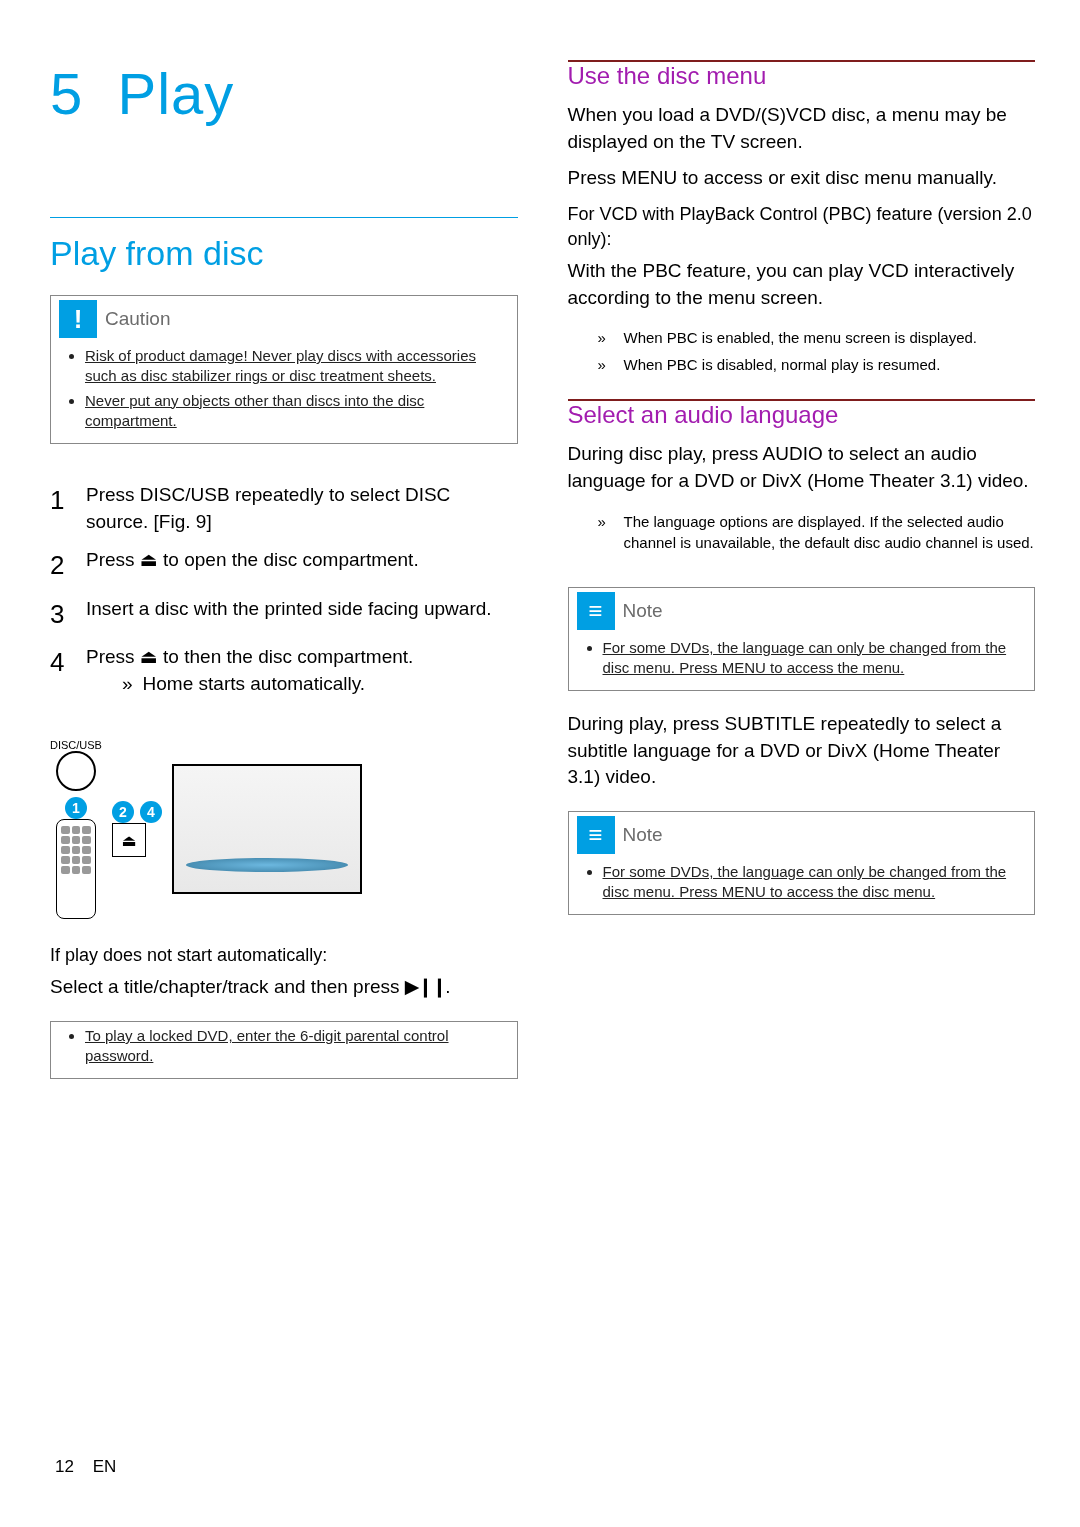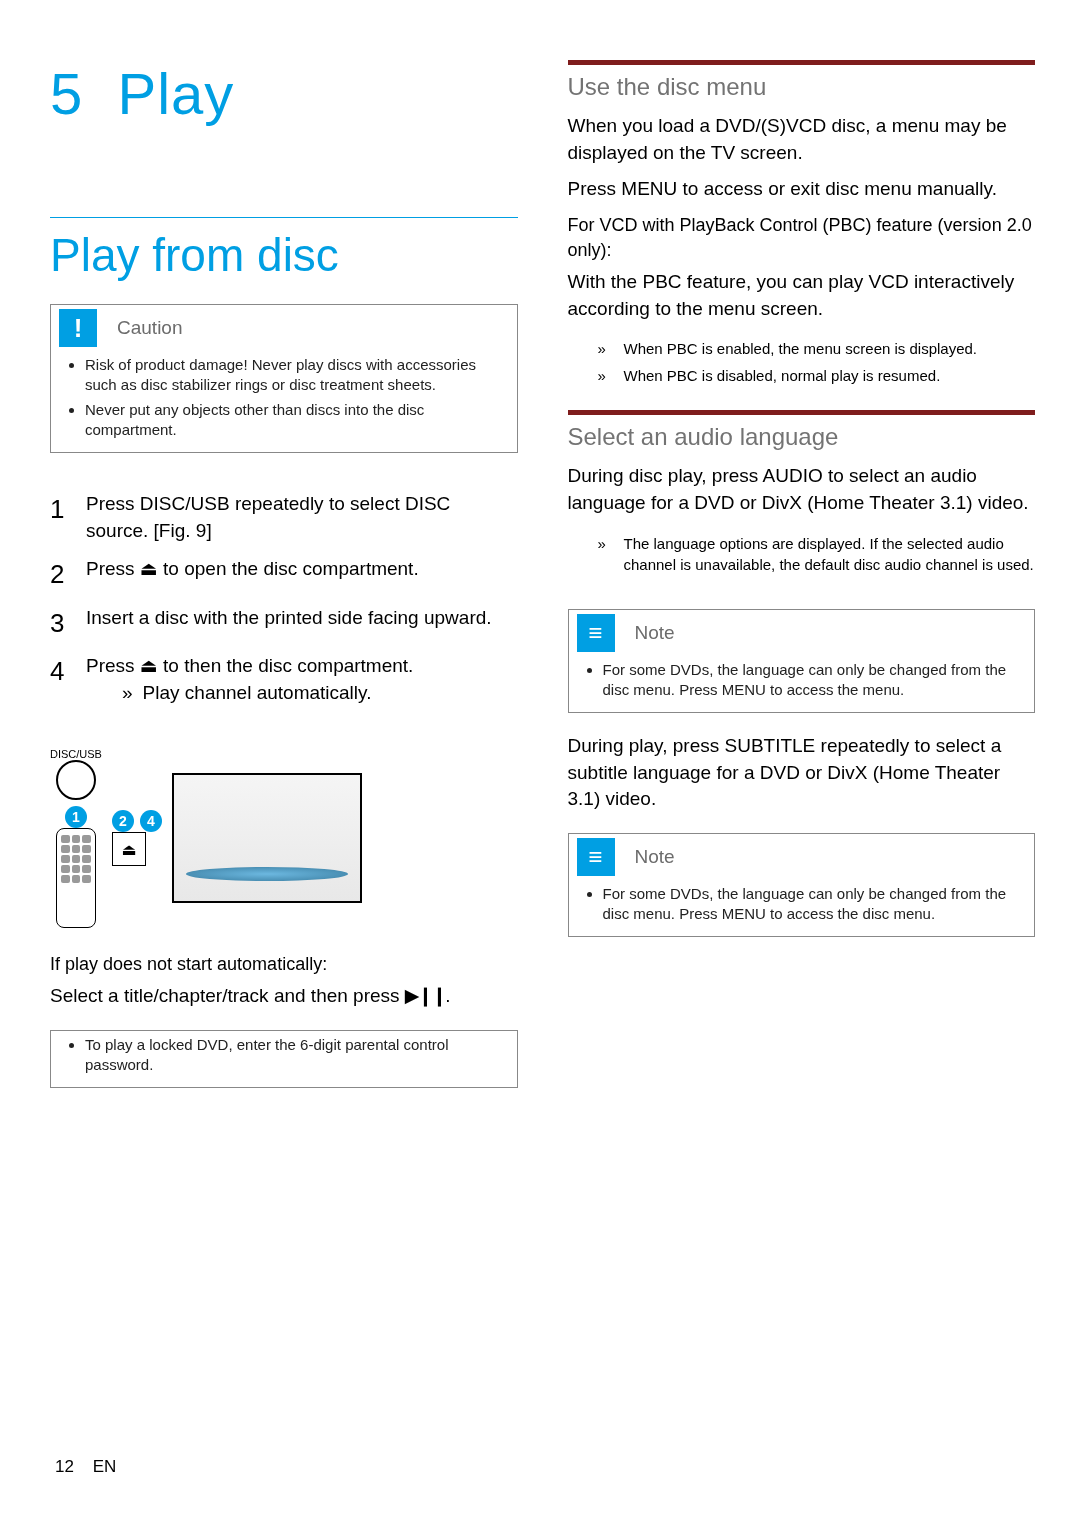--- a/index.html
+++ b/index.html
@@ -3,29 +3,29 @@
 <meta charset="utf-8">
 <style>
   * { box-sizing: border-box; margin: 0; padding: 0; }
   html, body { width: 1080px; height: 1527px; background: #fff; font-family: Arial, Helvetica, sans-serif; color: #000; }
   .page { display: flex; width: 100%; height: 100%; padding: 60px 45px 40px 50px; }
   .col { flex: 1; display: flex; flex-direction: column; }
   .col-left { padding-right: 25px; }
   .col-right { padding-left: 25px; }
 
   h1.chapter { font-size: 58px; font-weight: 400; color: #009fe3; letter-spacing: 1px; }
-  h2.section { font-size: 46px; font-weight: 400; color: #009fe3; border-top: 1px solid #009fe3; padding-top: 10px; margin-bottom: 12px; }
-  h3.sub { font-size: 24px; font-weight: 400; color: #737373; border-top: 5px solid #7f1d1d; padding-top: 8px; margin-bottom: 12px; }
+  h2.section { font-size: 34px; font-weight: 400; color: #009fe3; border-top: 1px solid #009fe3; padding-top: 16px; margin-bottom: 12px; }
+  h3.sub { font-size: 24px; font-weight: 400; color: #a21caf; border-top: 2px solid #7f1d1d; margin-bottom: 12px; }
 
   .callout { border: 1px solid #888; margin: 10px 0 20px 0; }
-  .callout-head { display: flex; align-items: center; gap: 20px; padding: 4px 0 4px 8px; }
+  .callout-head { display: flex; align-items: center; gap: 8px; padding: 4px 0 4px 8px; }
   .callout-head .label { font-size: 19px; color: #6c6c6c; }
   .callout-body { padding: 0 14px 12px 14px; }
   .callout ul { list-style: disc; padding-left: 20px; }
-  .callout li { font-size: 15px; line-height: 1.35; color: #222; margin-top: 4px; }
+  .callout li { font-size: 15px; line-height: 1.35; color: #222; margin-top: 4px; text-decoration: underline; }
 
   .icon-box { width: 38px; height: 38px; background: #009fe3; display: flex; align-items: center; justify-content: center; color: #fff; }
   .icon-box.caution::after { content: "!"; font-size: 26px; font-weight: 700; }
   .icon-box.note::after { content: "≡"; font-size: 24px; font-weight: 700; }
   .icon-box.tip::after { content: "✻"; font-size: 24px; }
 
   ol.steps { list-style: none; counter-reset: step; margin: 18px 0; }
   ol.steps > li { counter-increment: step; display: flex; gap: 14px; margin-bottom: 12px; font-size: 19px; line-height: 1.4; }
   ol.steps > li::before { content: counter(step); font-size: 26px; min-width: 22px; }
   .sub-arrow { padding-left: 36px; font-size: 19px; line-height: 1.4; }
@@ -93,21 +93,21 @@
         <div>
           <span>Press </span><span class="glyph-eject"></span><span> to open the disc compartment.</span>
         </div>
       </li>
       <li>
         <div>Insert a disc with the printed side facing upward.</div>
       </li>
       <li>
         <div>
           <span>Press </span><span class="glyph-eject"></span><span> to then the disc compartment.</span>
-          <div class="sub-arrow">Play channel automatically.</div>
+          <div class="sub-arrow">Home starts automatically.</div>
         </div>
       </li>
     </ol>
 
     <div class="figure">
       <div class="fig-left">
         <span>DISC/USB</span>
         <div class="disc-btn"></div>
         <div style="height:6px"></div>
         <span class="fig-circle">1</span>

